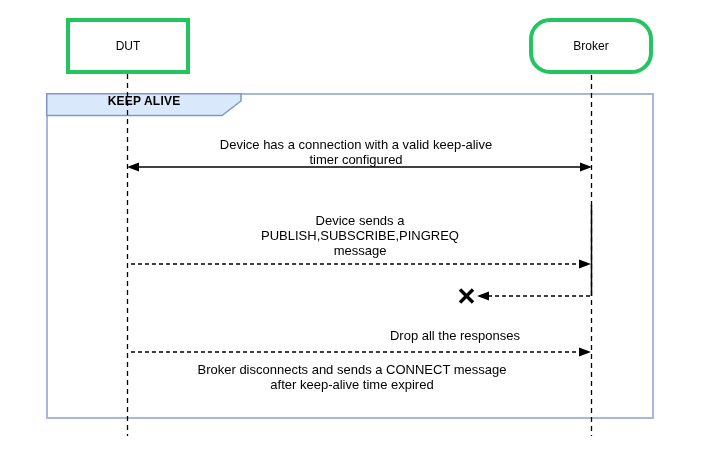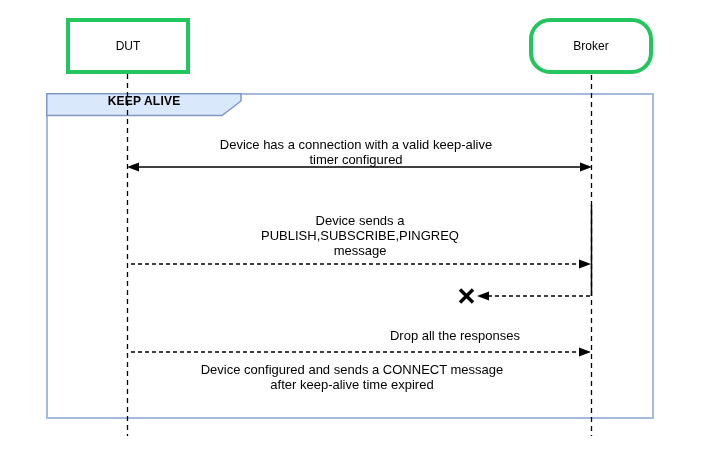--- a/index.html
+++ b/index.html
@@ -98,16 +98,16 @@
   <div class="actor actor-broker">
     <span>Broker</span>
   </div>
 
   <div class="msg-label msg1">Device has a connection with a valid keep-alive
 timer configured</div>
   <div class="msg-label msg2">Device sends a
 PUBLISH,SUBSCRIBE,PINGREQ
 message</div>
   <div class="msg-label msg3">Drop all the responses</div>
-  <div class="msg-label msg4">Device configured and sends a CONNECT message
+  <div class="msg-label msg4">Broker disconnects and sends a CONNECT message
 after keep-alive time expired</div>
 
 </div>
 
 </body></html>

